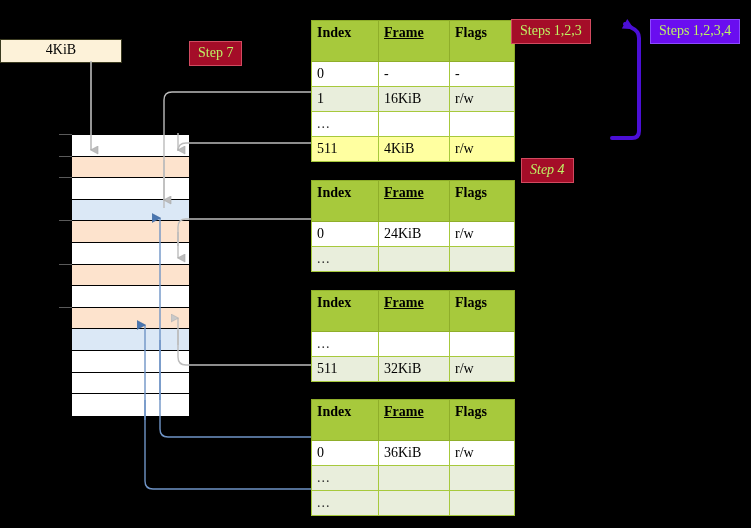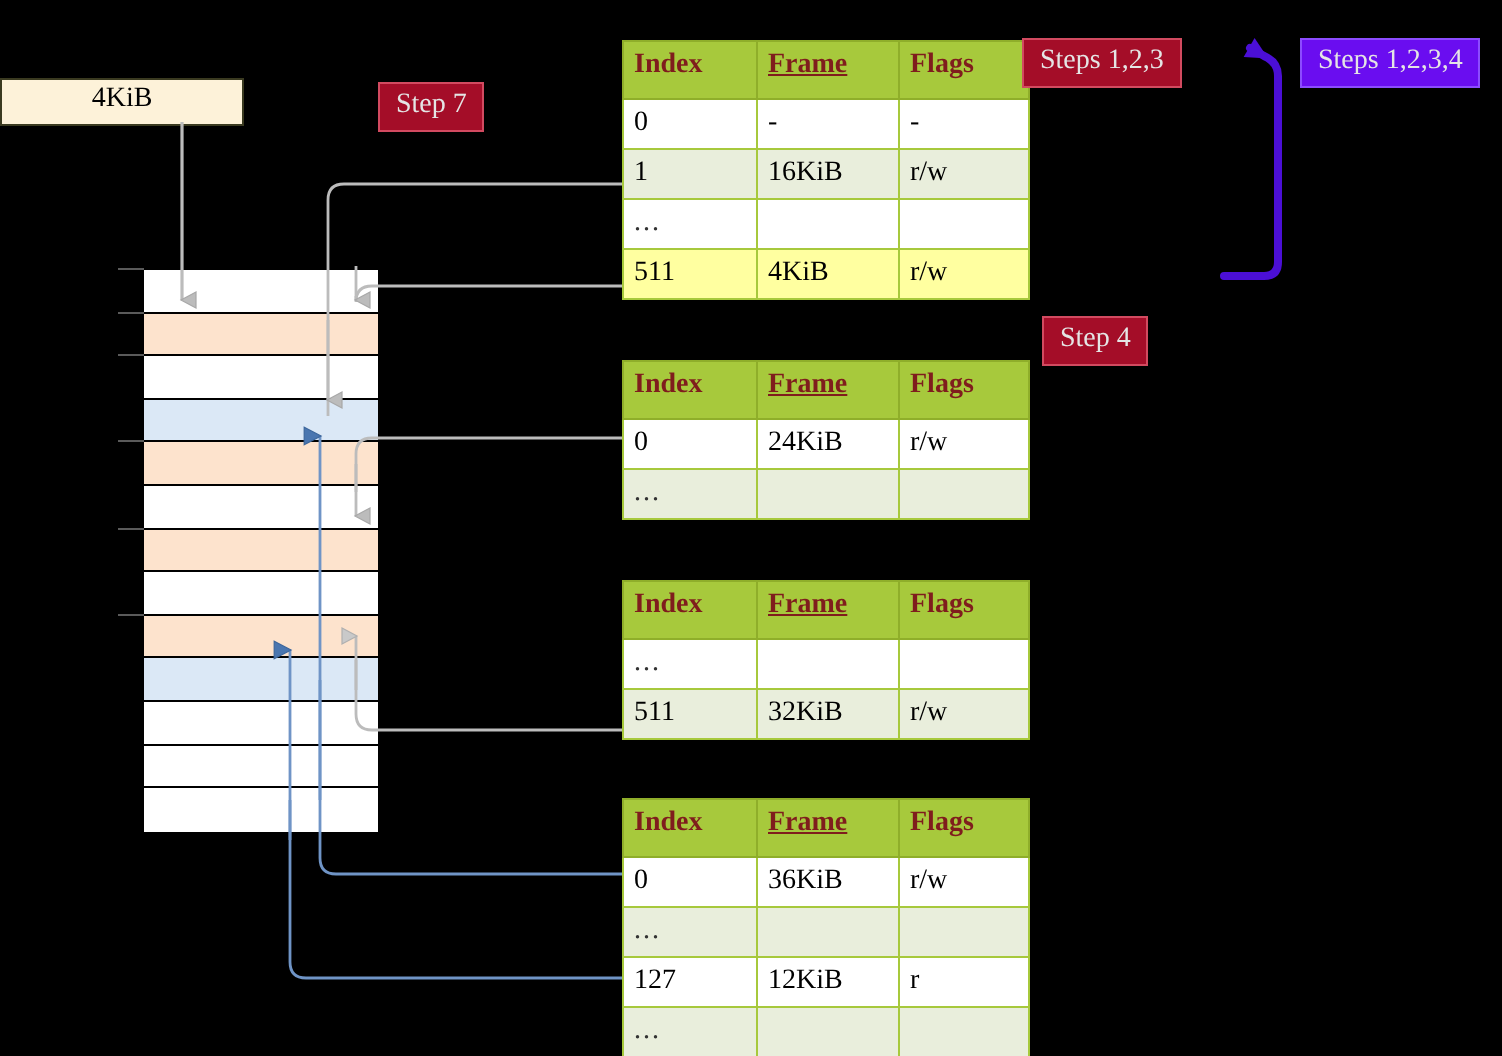--- a/index.html
+++ b/index.html
@@ -18,21 +18,21 @@
   .stage {
     position: absolute;
     left: 0; top: 0;
     width: 751px;
     height: 528px;
   }
 
   
   .badge {
     position: absolute;
-    color: #e5e5e5;
+    color: #bef264;
     font-size: 14px;
     line-height: 18px;
     padding: 2px 8px 3px 8px;
     white-space: nowrap;
     font-family: "Liberation Serif", "DejaVu Serif", serif;
   }
   .badge-red {
     background: #a40d28;
     border: 1px solid #d24a60;
   }
@@ -87,24 +87,24 @@
   .ptable {
     position: absolute;
     border-collapse: collapse;
     font-size: 14px;
     color: #000000;
     table-layout: fixed;
     background: #ffffff;
   }
   .ptable th {
     background: #a7c93c;
-    color: #7f1d1d;
+    color: #000000;
     font-weight: bold;
     text-align: left;
-    padding: 3px 5px 8px 5px;
+    padding: 3px 5px 20px 5px;
     border: 1px solid #8fae2a;
     font-size: 14px;
     line-height: 17px;
   }
   .ptable td {
     padding: 3px 5px 4px 5px;
     border: 1px solid #a7c93c;
     line-height: 17px;
     height: 17px;
     vertical-align: top;
@@ -247,39 +247,34 @@
           <tr class="plain">
             <td>0</td>
             <td>36KiB</td>
             <td>r/w</td>
           </tr>
           <tr class="alt">
             <td><span class="ellipsis">...</span></td>
             <td></td>
             <td></td>
           </tr>
-          <tr class="plain">
-            <td>127</td>
-            <td>12KiB</td>
-            <td>r</td>
-          </tr>
           <tr class="alt">
             <td><span class="ellipsis">...</span></td>
             <td></td>
             <td></td>
           </tr>
         </tbody>
       </table>
     </div>
 
   <div id="badges">
       <div class="badge badge-red" style="left: 189px; top: 41px;">Step 7</div>
       <div class="badge badge-red" style="left: 511px; top: 19px;">Steps 1,2,3</div>
       <div class="badge badge-blue" style="left: 650px; top: 19px;">Steps 1,2,3,4</div>
-      <div class="badge badge-red" style="left: 521px; top: 158px;">Step 4</div>
+      <div class="badge badge-red" style="left: 521px; top: 158px; font-style: italic;">Step 4</div>
     </div>
 
   <svg class="overlay" id="connectors" viewBox="0 0 751 528">
     <defs>
       <marker id="arrow-gray" markerWidth="9" markerHeight="9" refX="4.5" refY="7.5" orient="auto" markerUnits="userSpaceOnUse">
         <path d="M0.5,0.5 L4.5,8 L8.5,0.5 Z" fill="#bcbcbc" stroke="#a8a8a8" stroke-width="0.6"></path>
       </marker>
       <marker id="arrow-gray-up" markerWidth="9" markerHeight="9" refX="4.5" refY="7.5" orient="auto" markerUnits="userSpaceOnUse">
         <path d="M0.5,0.5 L4.5,8 L8.5,0.5 Z" fill="#c9c9c9" stroke="#b0b0b0" stroke-width="0.6"></path>
       </marker>

